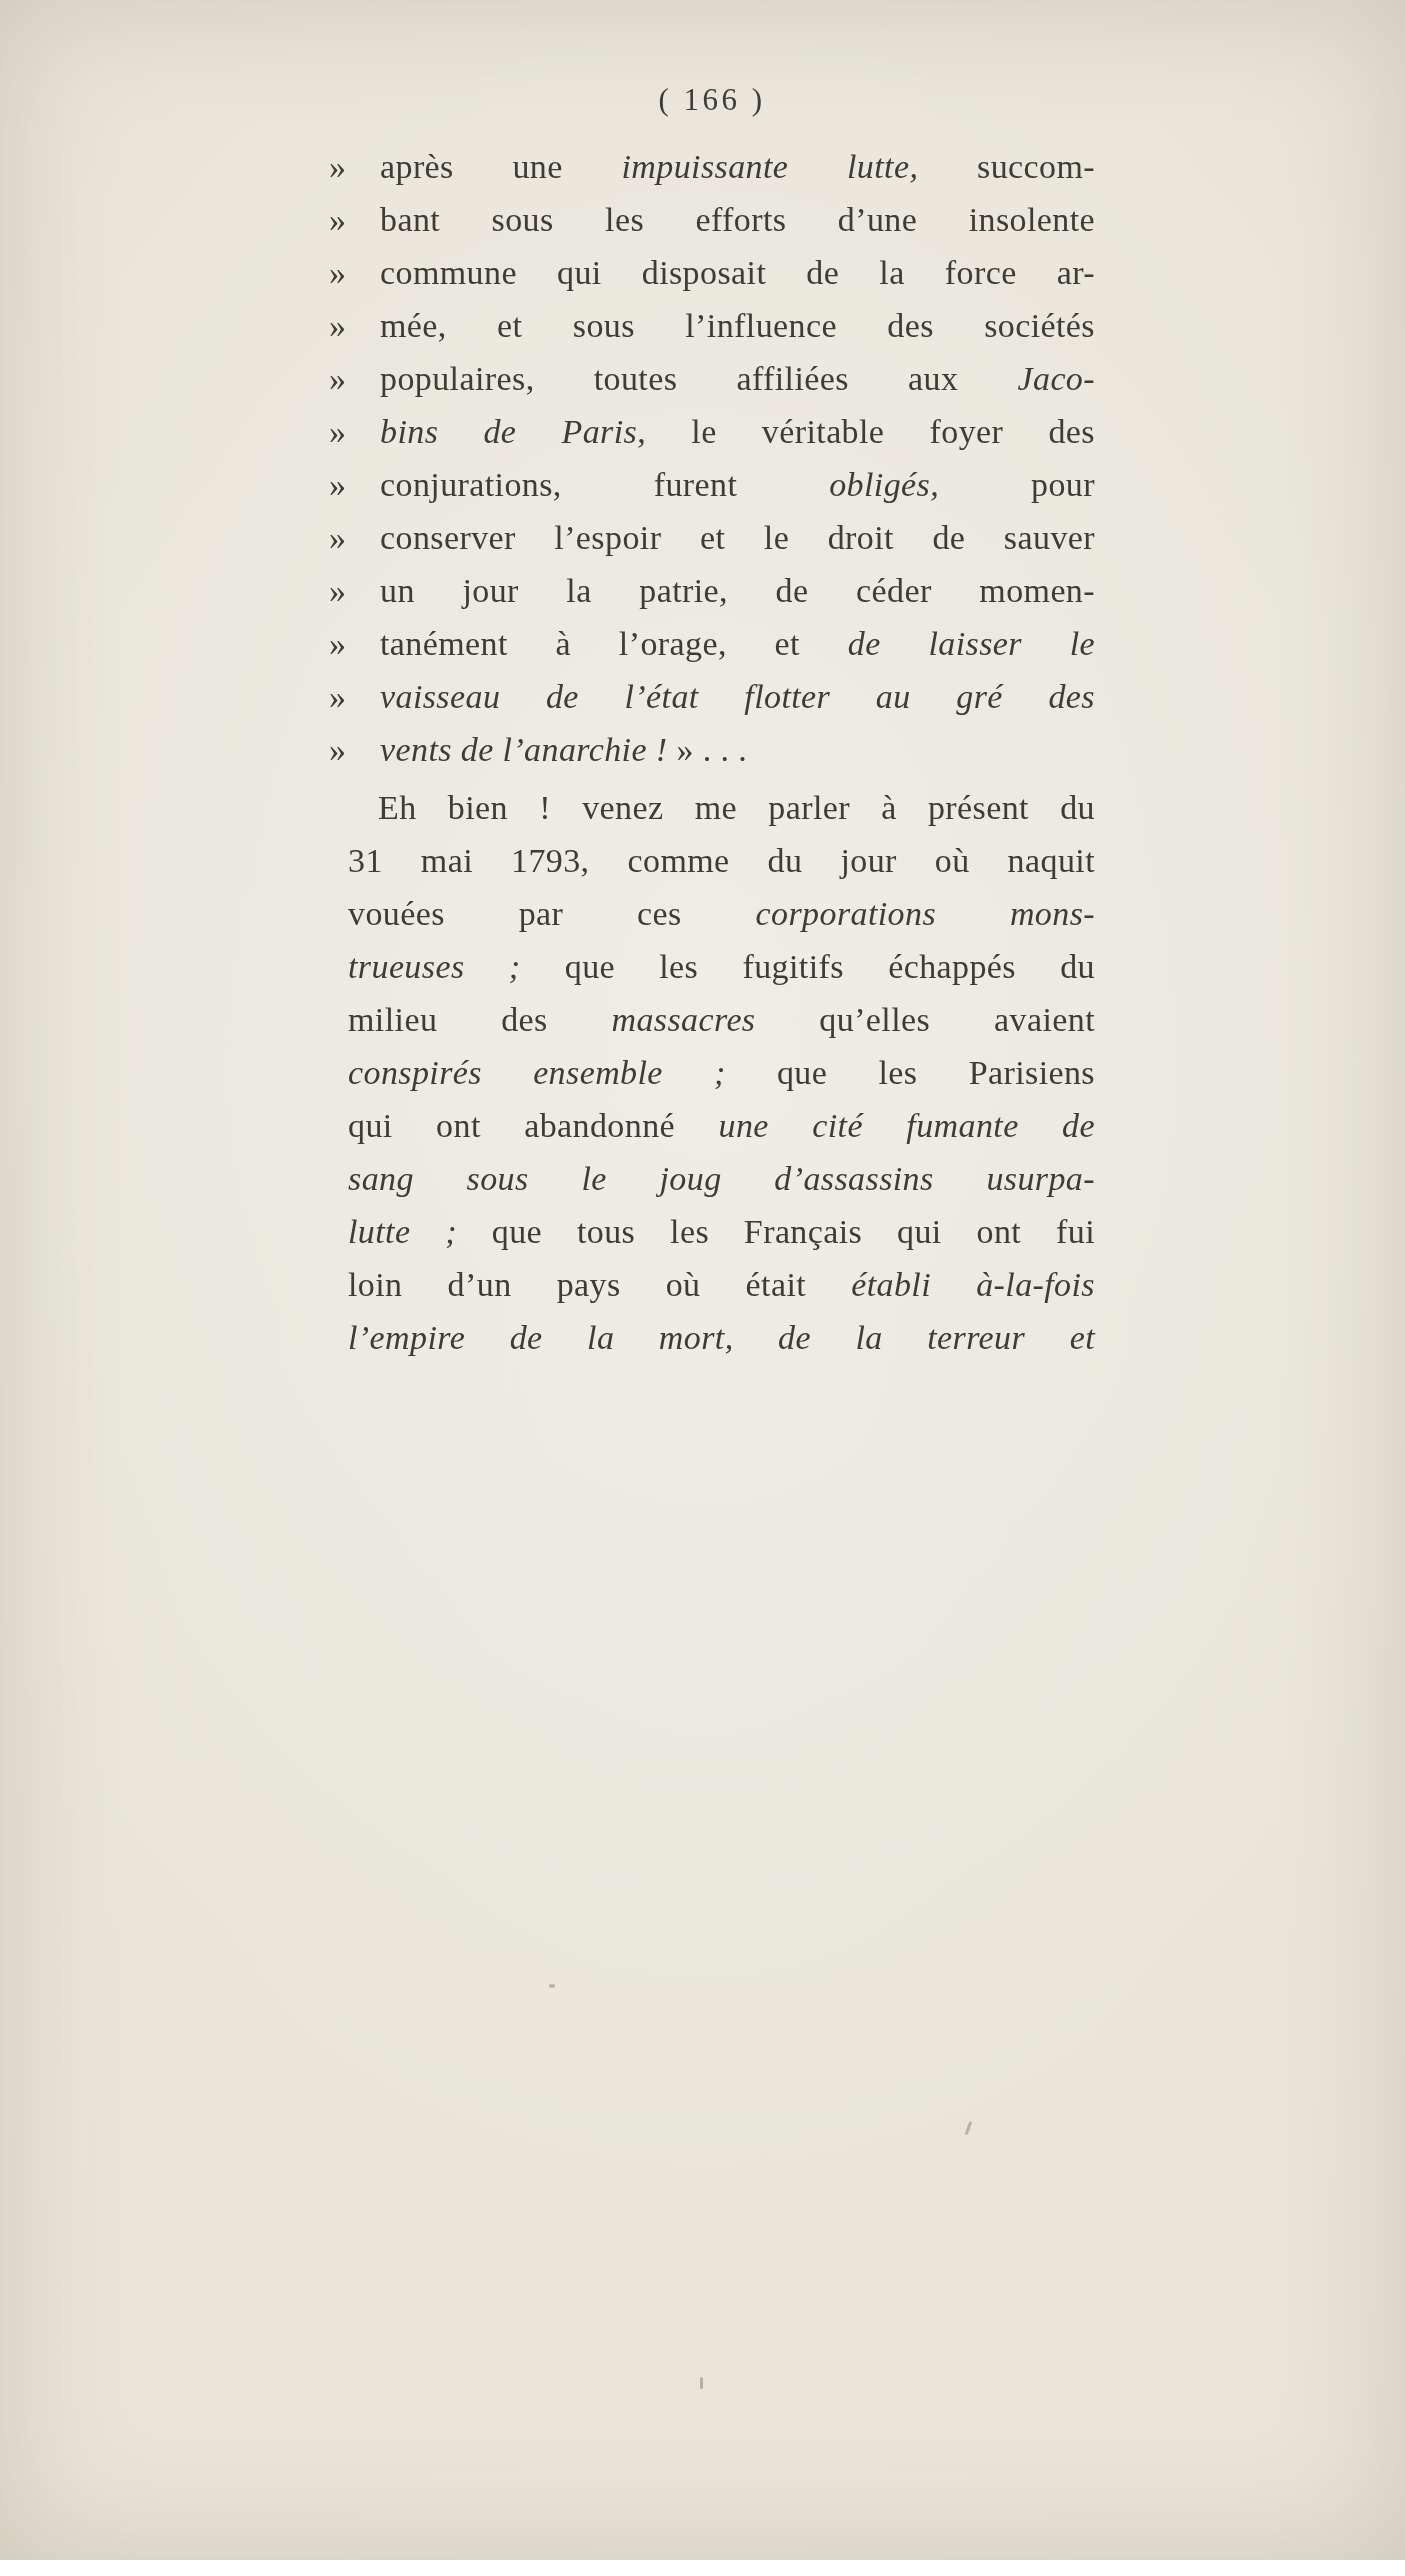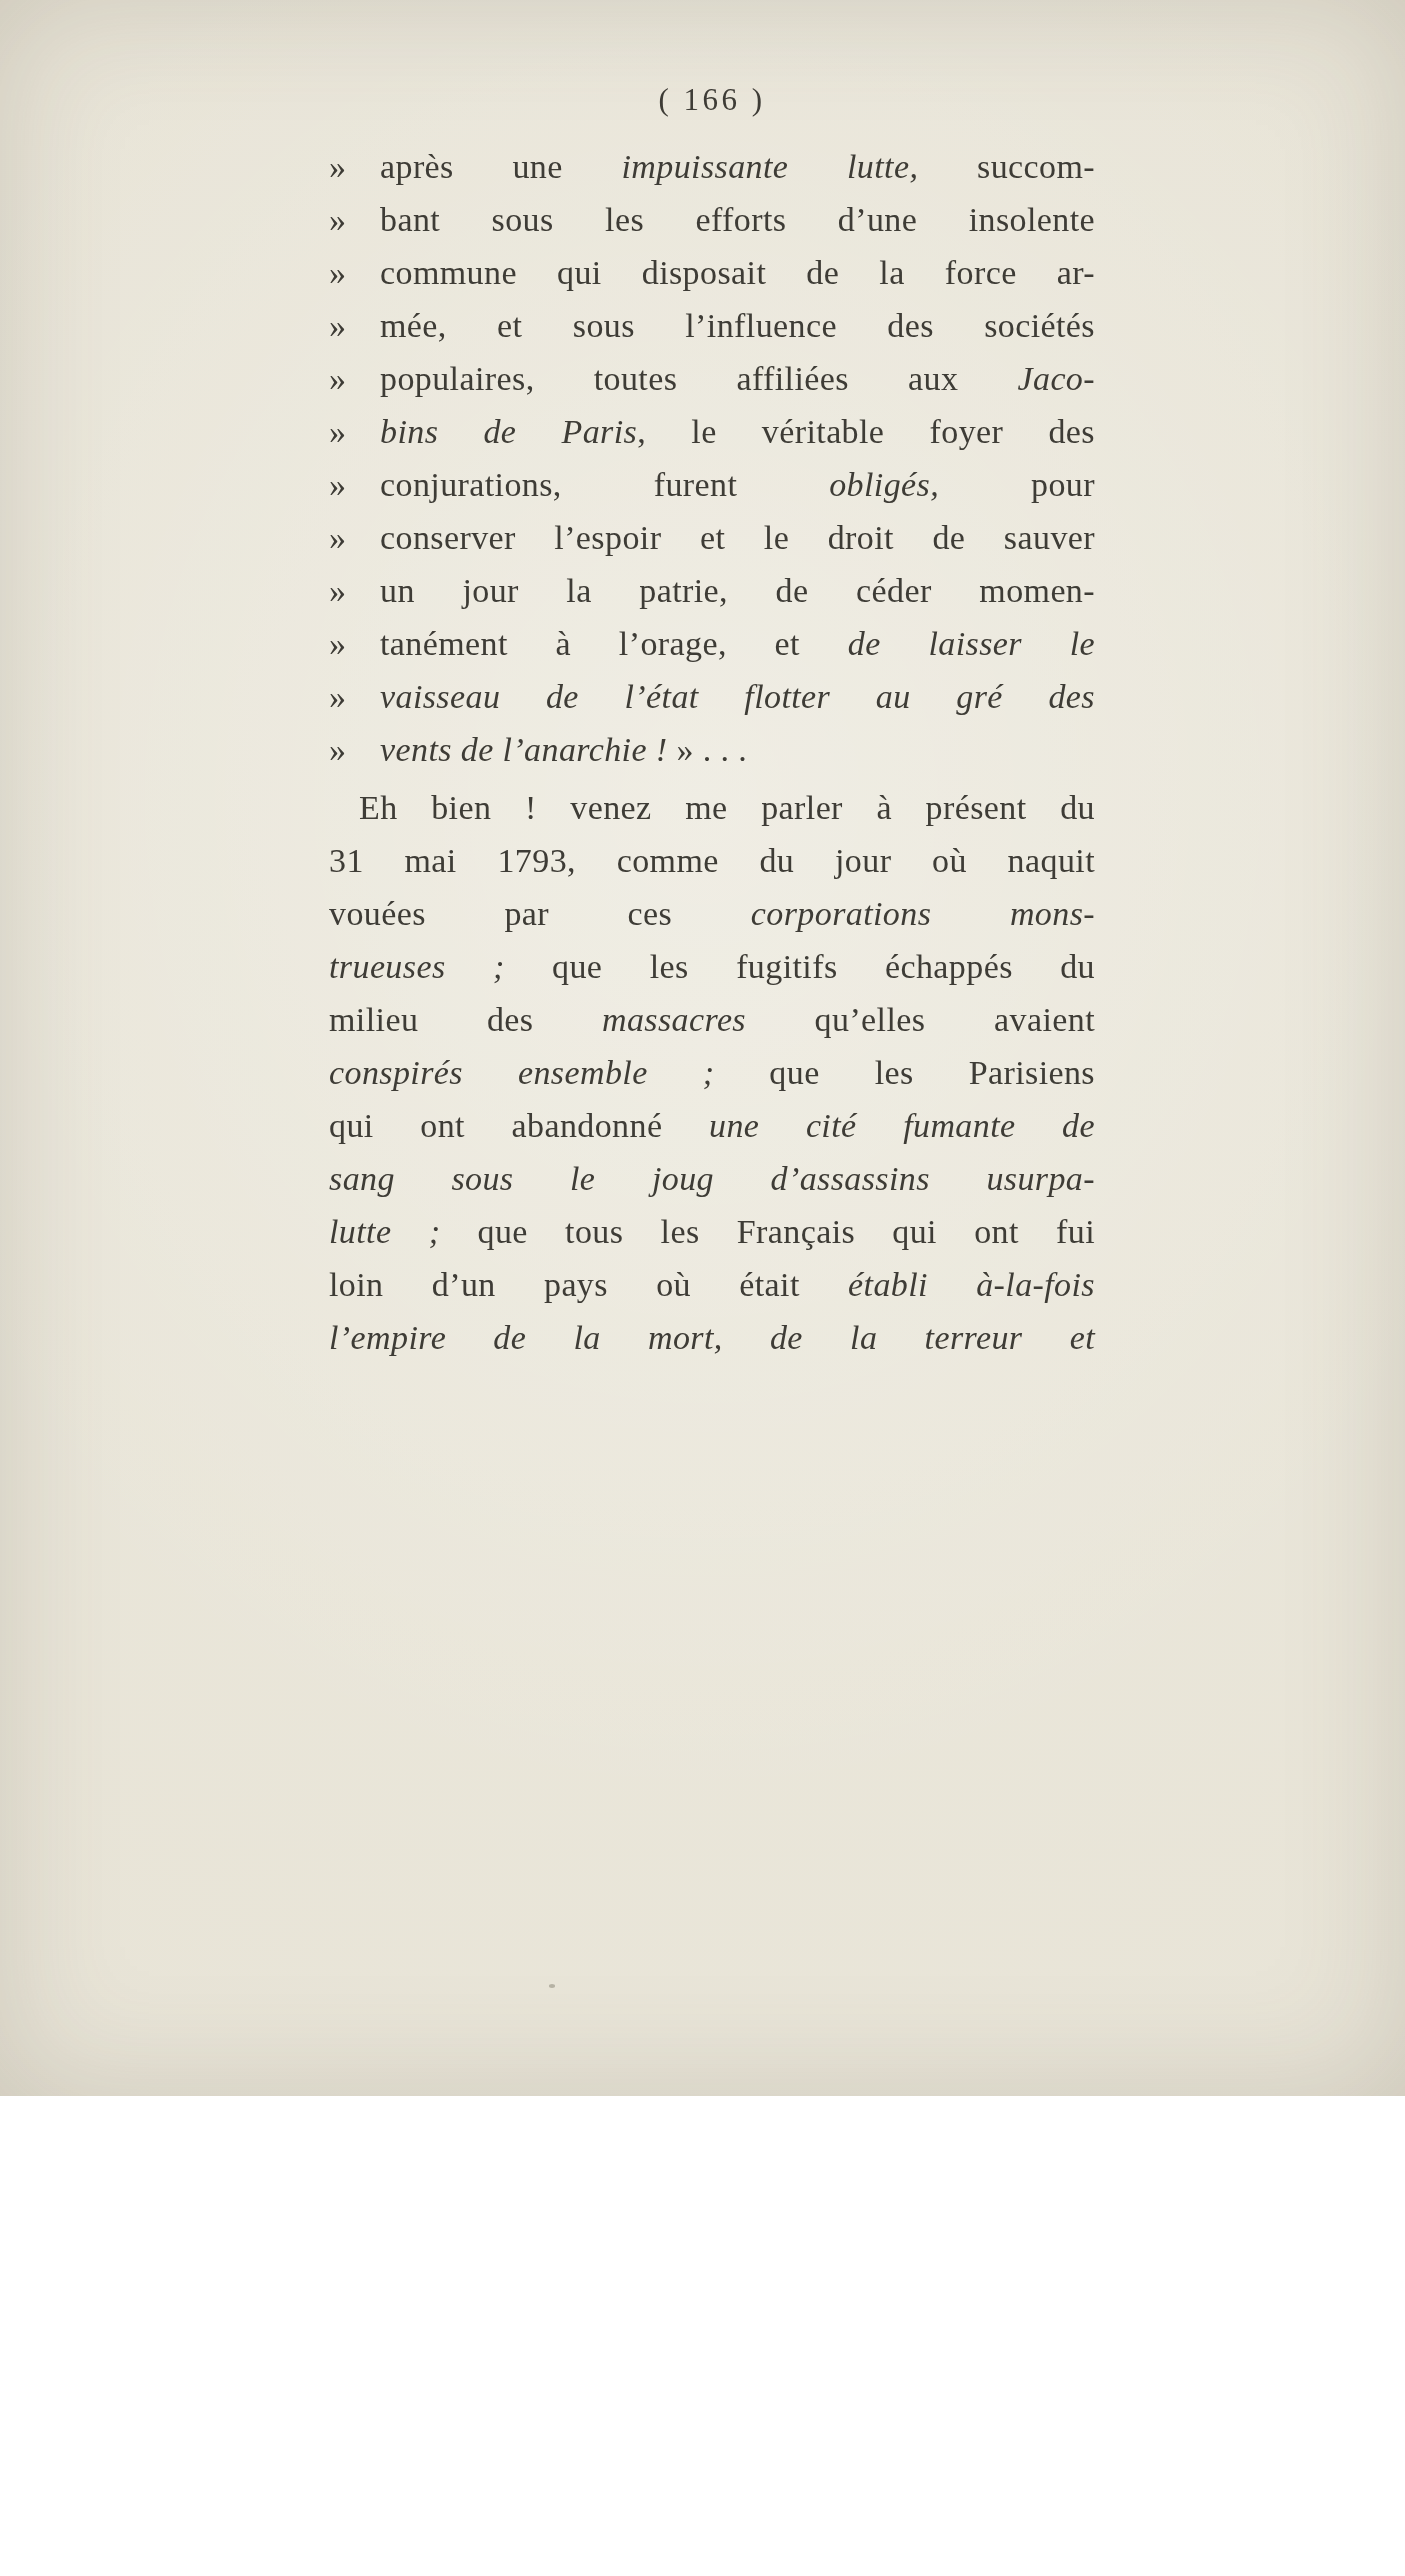--- a/index.html
+++ b/index.html
@@ -3,21 +3,21 @@
 <meta charset="utf-8">
 <style>
   html, body {
     margin: 0;
     padding: 0;
     font-family: "Liberation Serif", "DejaVu Serif", serif;
   }
   .scan {
     position: relative;
     width: 1405px;
-    height: 2096px;
+    height: 2560px;
     background:
       radial-gradient(ellipse 120% 90% at 50% 38%,
         rgba(255,255,255,0.25) 0%, rgba(255,255,255,0.0) 55%),
       radial-gradient(ellipse 140% 110% at 50% 50%,
         #ebe8dc 0%, #e8e4d7 55%, #ded9ca 88%, #d3cdbc 100%);
     overflow: hidden;
     box-shadow: inset 0 0 124px rgba(90,80,60,0.18);
   }
   .text-area {
     position: absolute;
@@ -55,21 +55,21 @@
   .para-line {
     text-align: justify;
     text-align-last: justify;
   }
   .no-justify .ltext,
   .para-line.no-justify {
     text-align-last: left;
   }
   .indent { text-indent: 30px; }
   em { }
-  .paragraph-block { margin-top: 5.3px; }
+  .paragraph-block { margin-top: 5.3px; margin-left: 19px; }
   
   .speck {
     position: absolute;
     background: rgba(90,85,70,0.35);
     border-radius: 50%;
   }
 </style>
 </head>
 <body>
 

